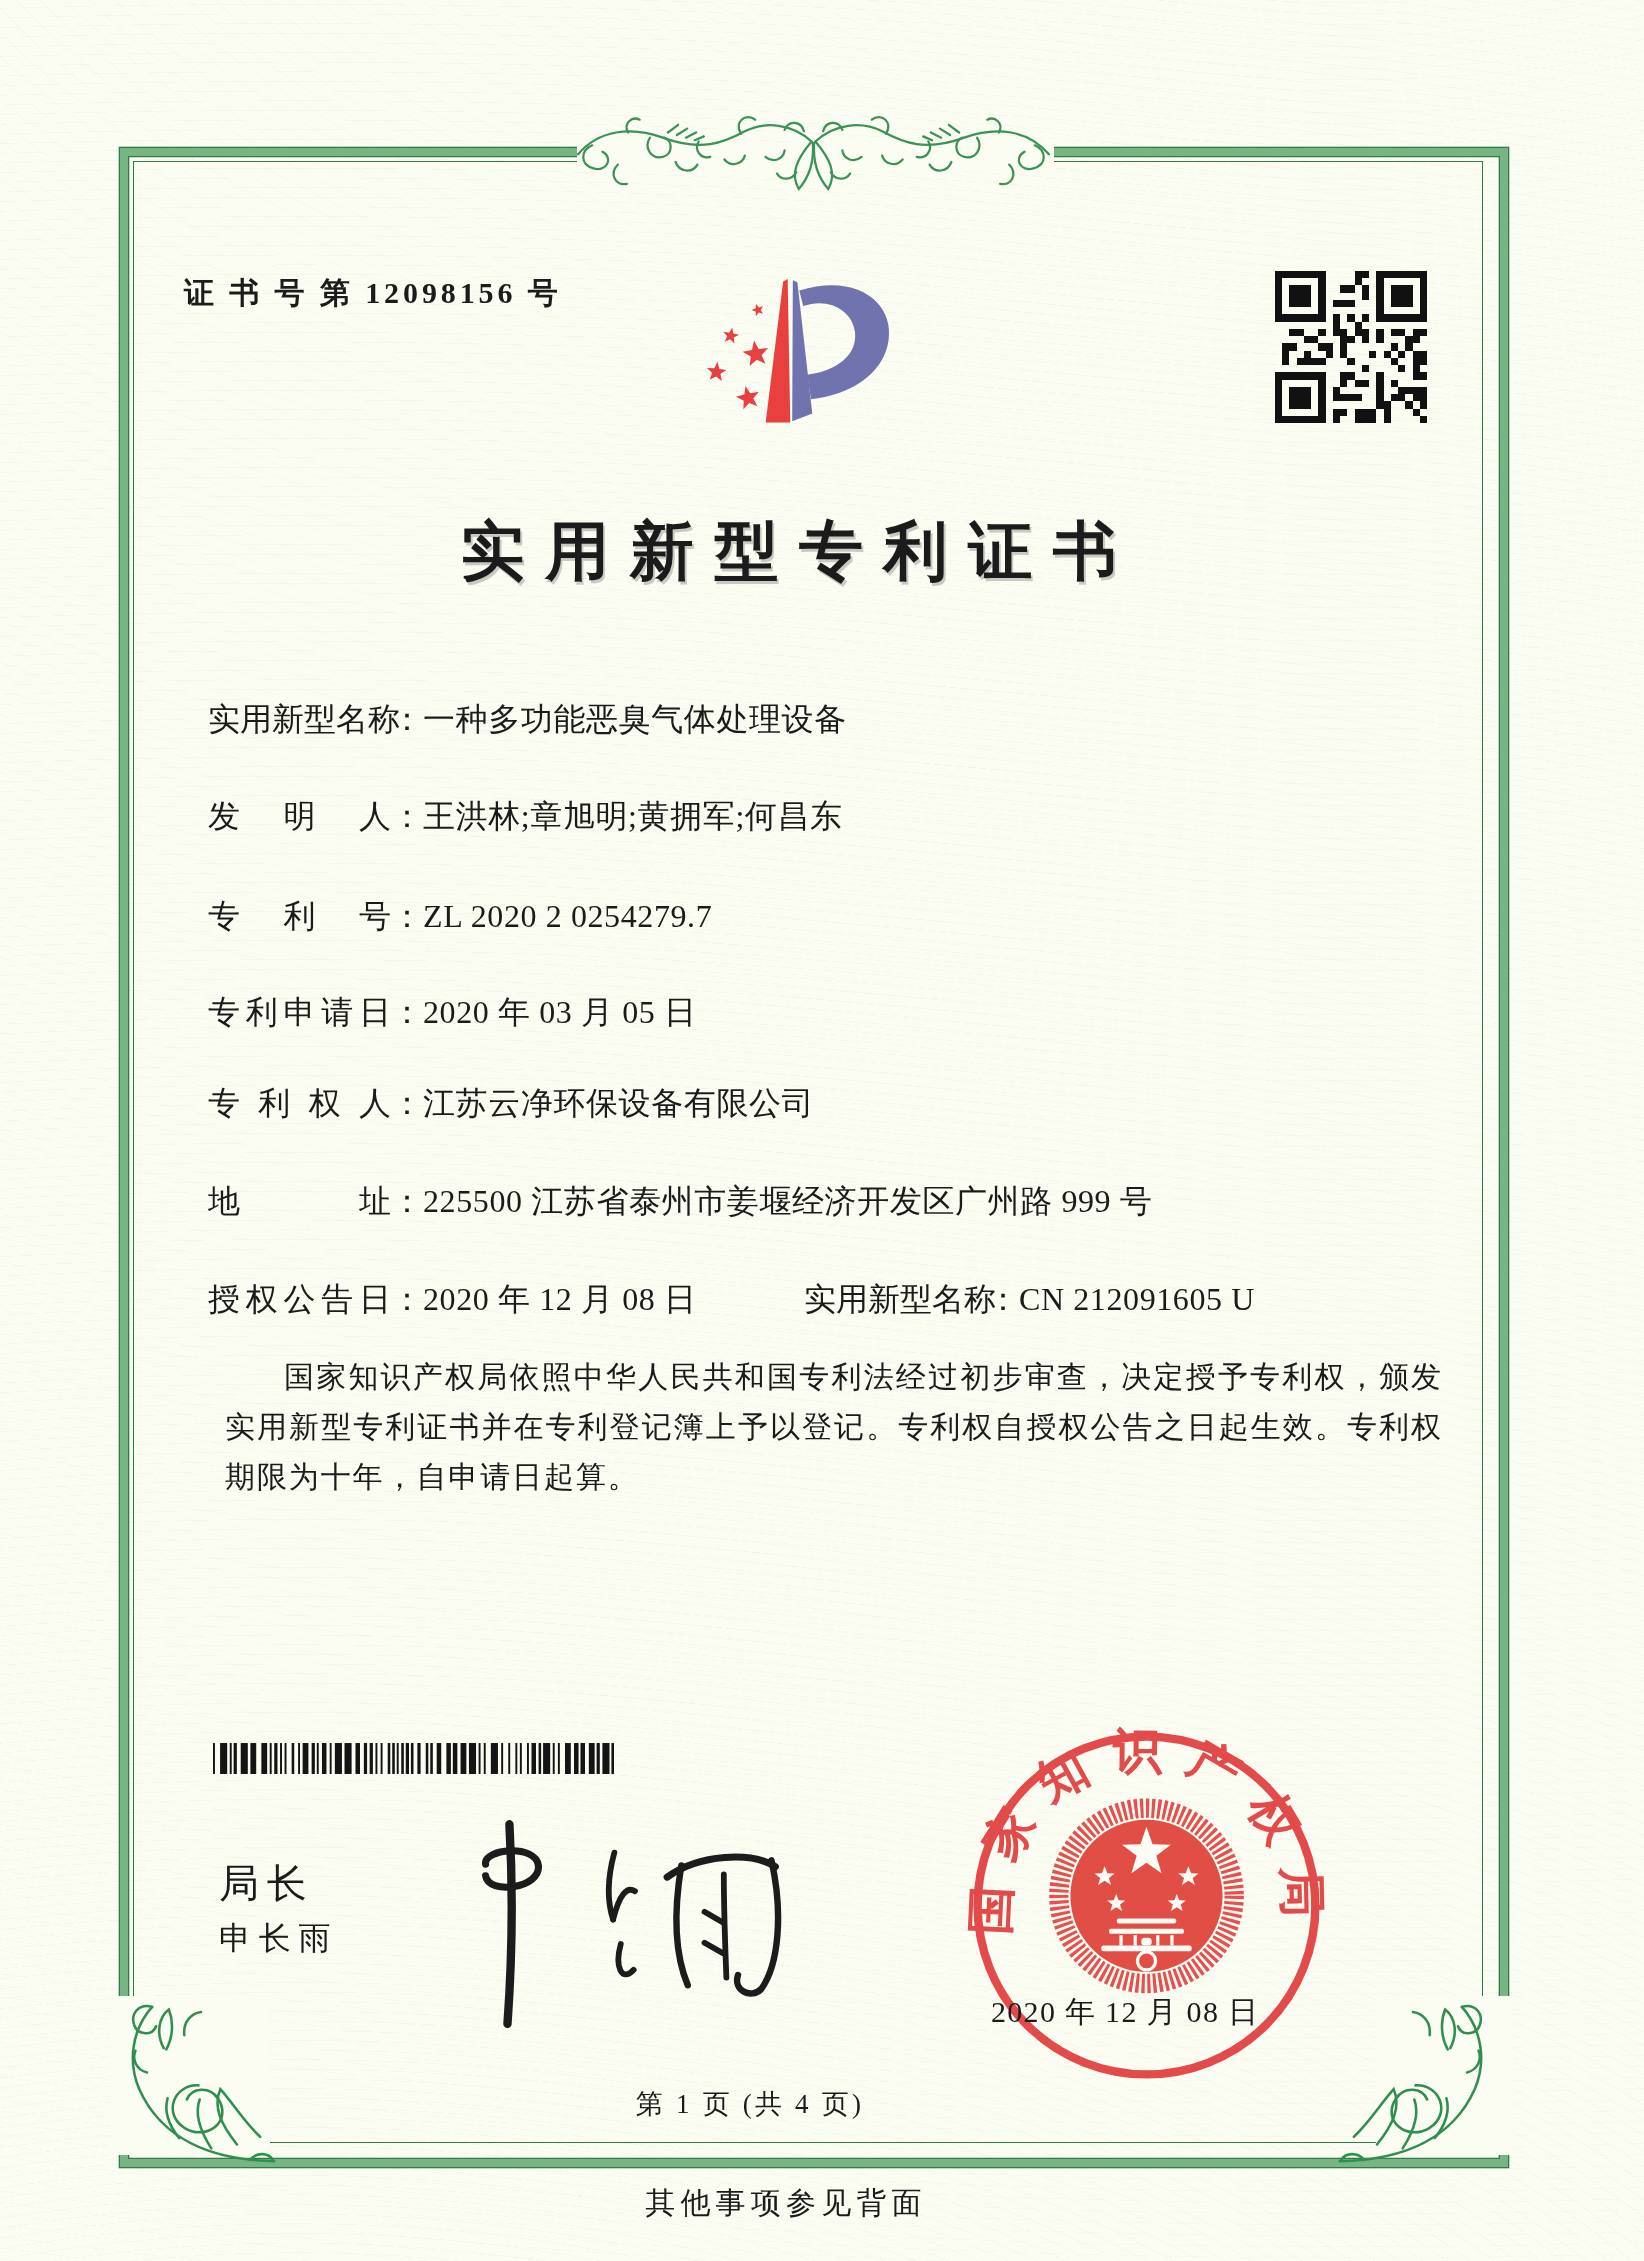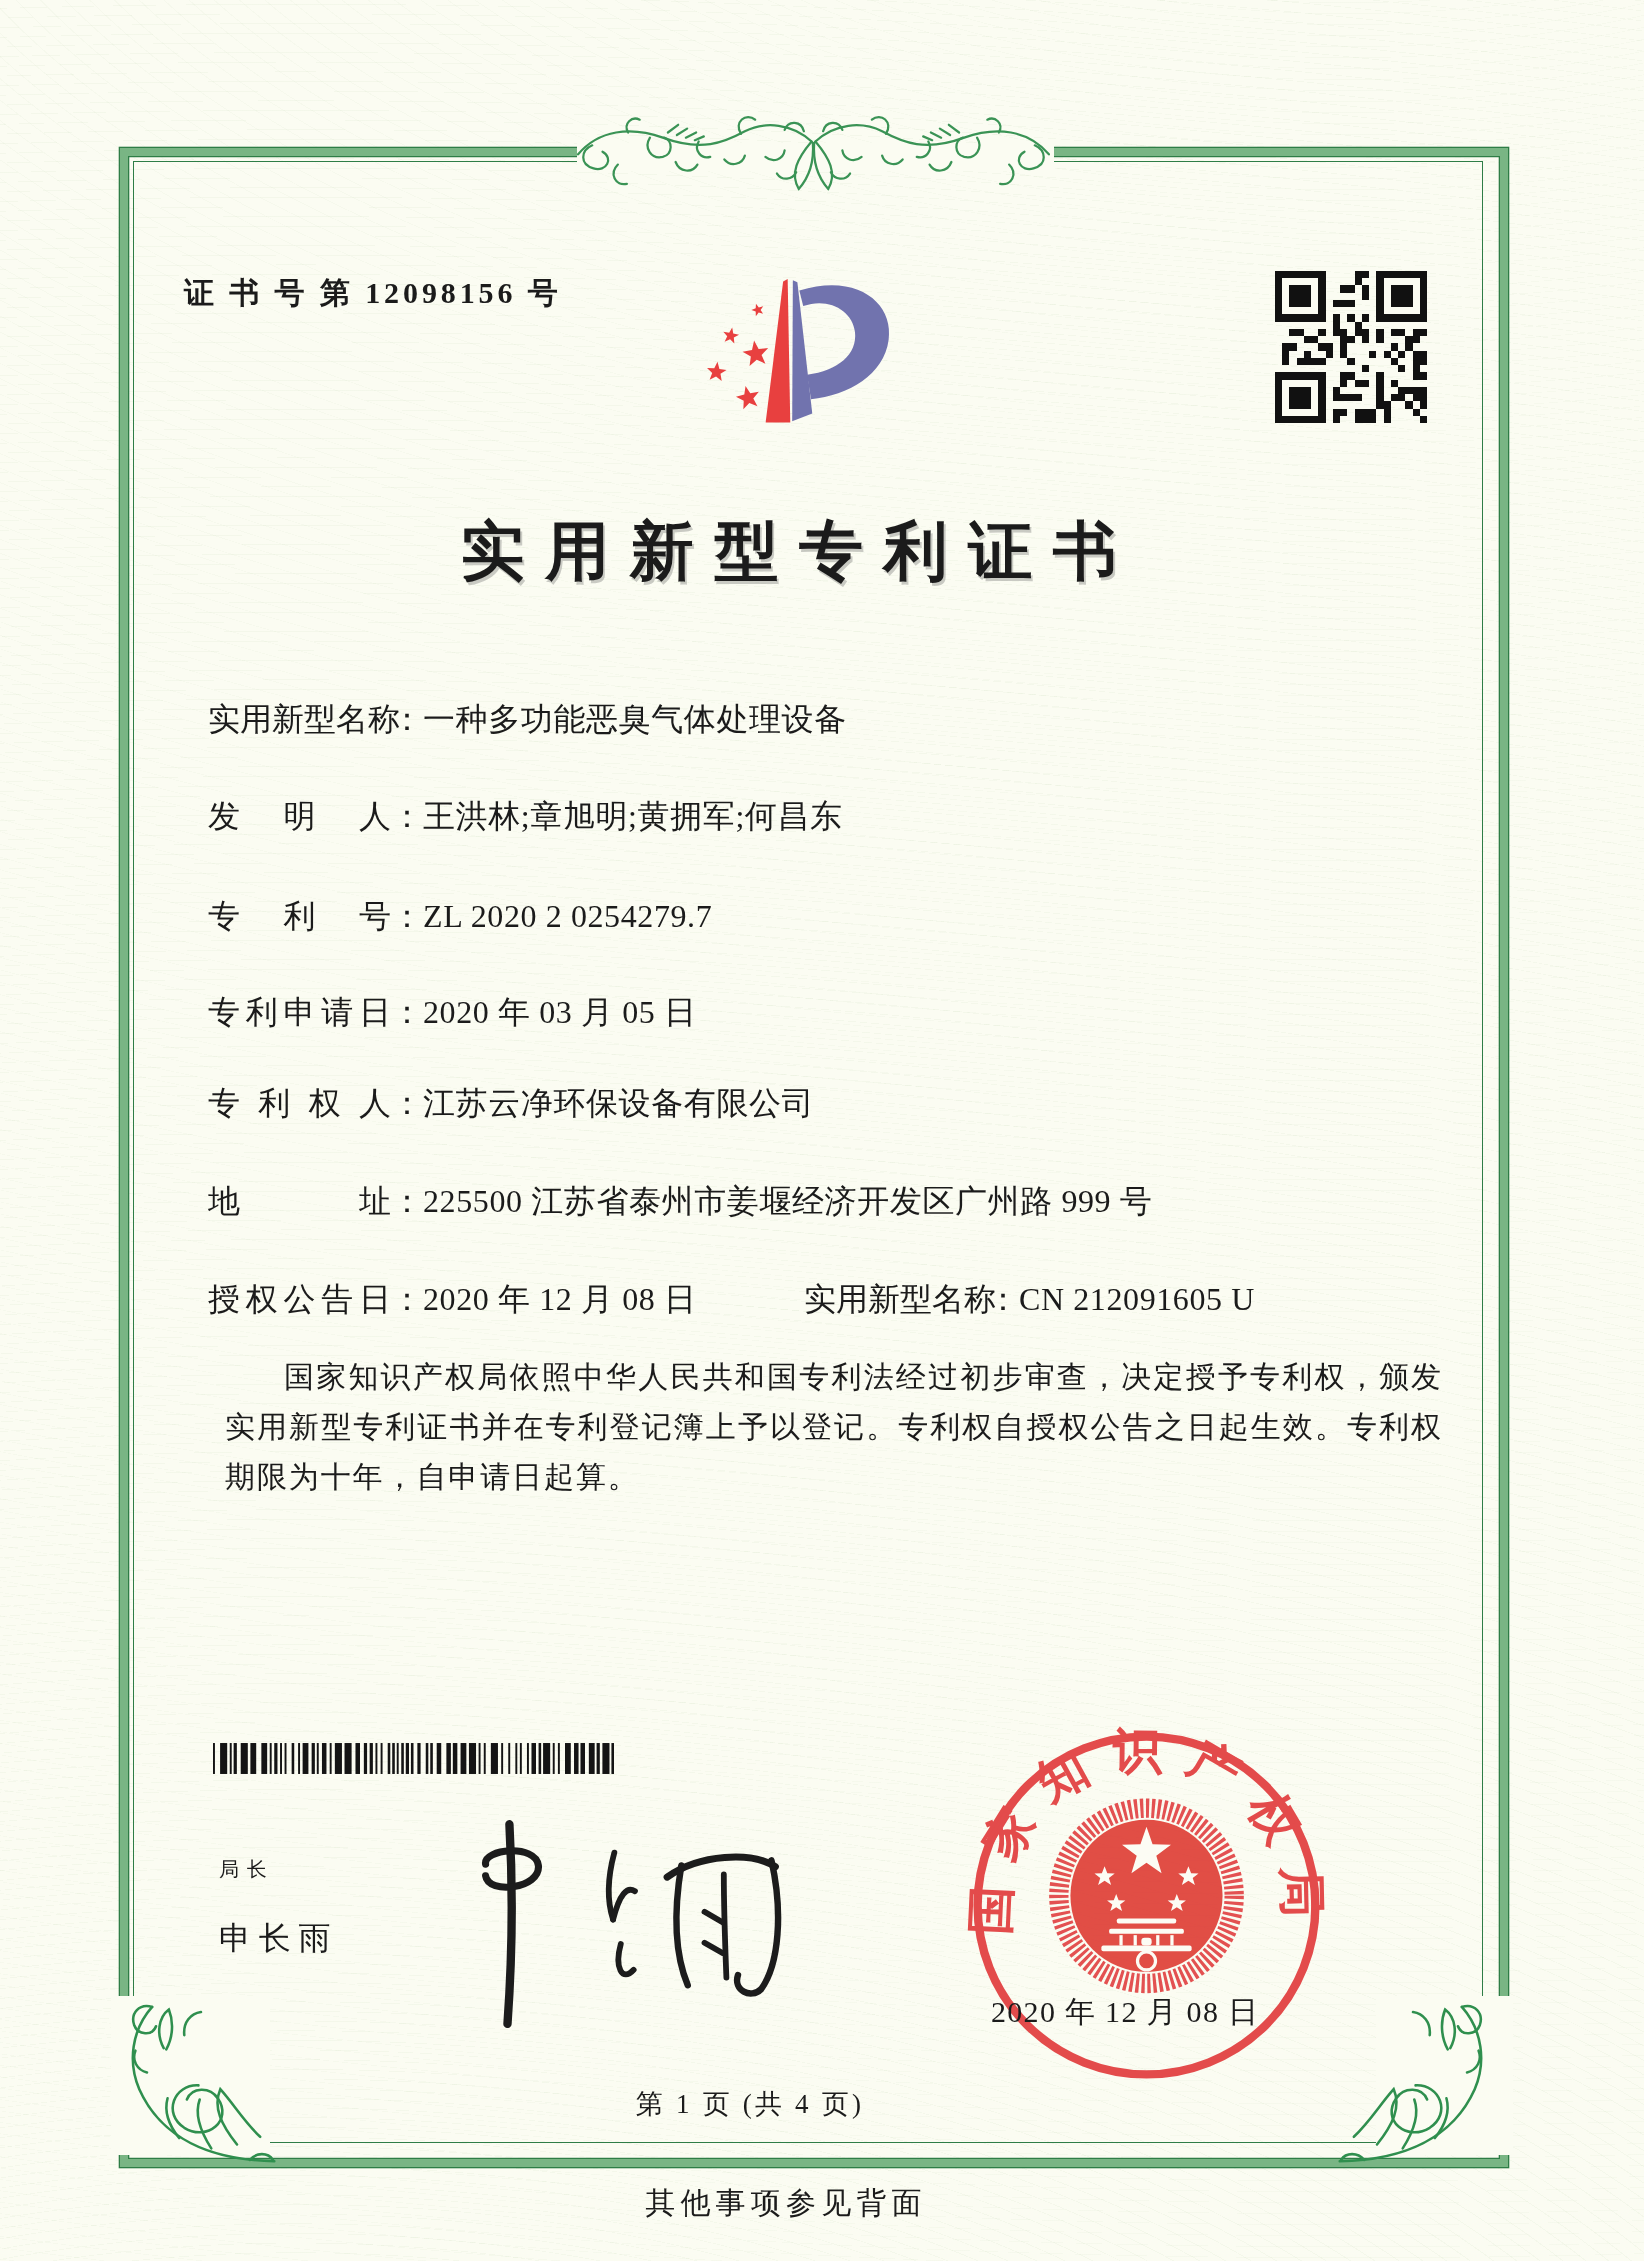--- a/index.html
+++ b/index.html
@@ -30,21 +30,21 @@
     left:799px;top:508px;transform:translateX(-50%);
     font-size:64px;font-weight:bold;letter-spacing:20.6px;white-space:nowrap;
     text-shadow:1.9px 2.6px 0 rgba(110,110,110,.35);
   }
   .frow{left:208px;width:1257px;font-size:32px;white-space:nowrap;}
   .flabel{display:inline-block;width:183px;text-align:justify;text-align-last:justify;vertical-align:top;}
   .fvalue{letter-spacing:0.6px;}
   .pair2{position:absolute;left:596px;top:0;}
   .paras{left:206px;top:1352px;width:1218px;font-size:30px;line-height:50px;text-align:justify;letter-spacing:1.9px;margin-left:19px;}
   .paras p{margin:0;text-indent:59px;}
-  .director{left:219px;top:1856px;font-size:20px;letter-spacing:7.7px;}
+  .director{left:219px;top:1856px;font-size:40px;letter-spacing:7.7px;}
   .director2{left:219px;top:1917px;font-size:32px;letter-spacing:7.7px;}
   .sealdate{left:991px;top:1992px;font-size:30px;letter-spacing:1.3px;z-index:6;white-space:nowrap;}
   .pageinfo{left:750px;top:2086px;transform:translateX(-50%);font-size:27px;letter-spacing:3.2px;white-space:nowrap;}
   .backnote{left:786px;top:2183px;transform:translateX(-50%);font-size:30px;letter-spacing:5.2px;white-space:nowrap;}
   svg{display:block;}
   .seal-wrap{z-index:5;}
 </style>
 </head>
 <body>
 

